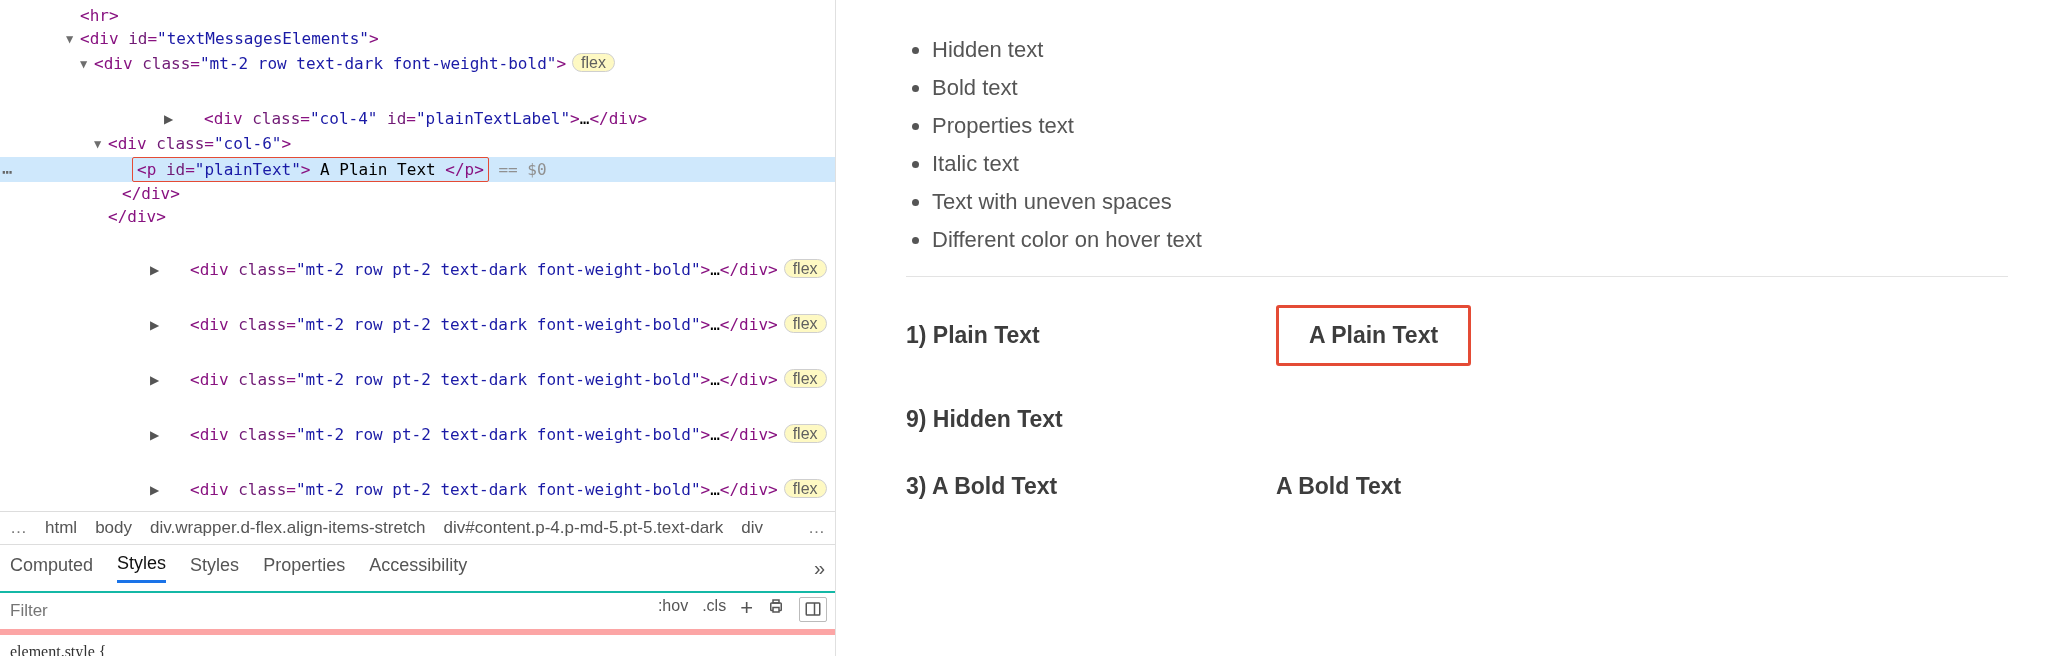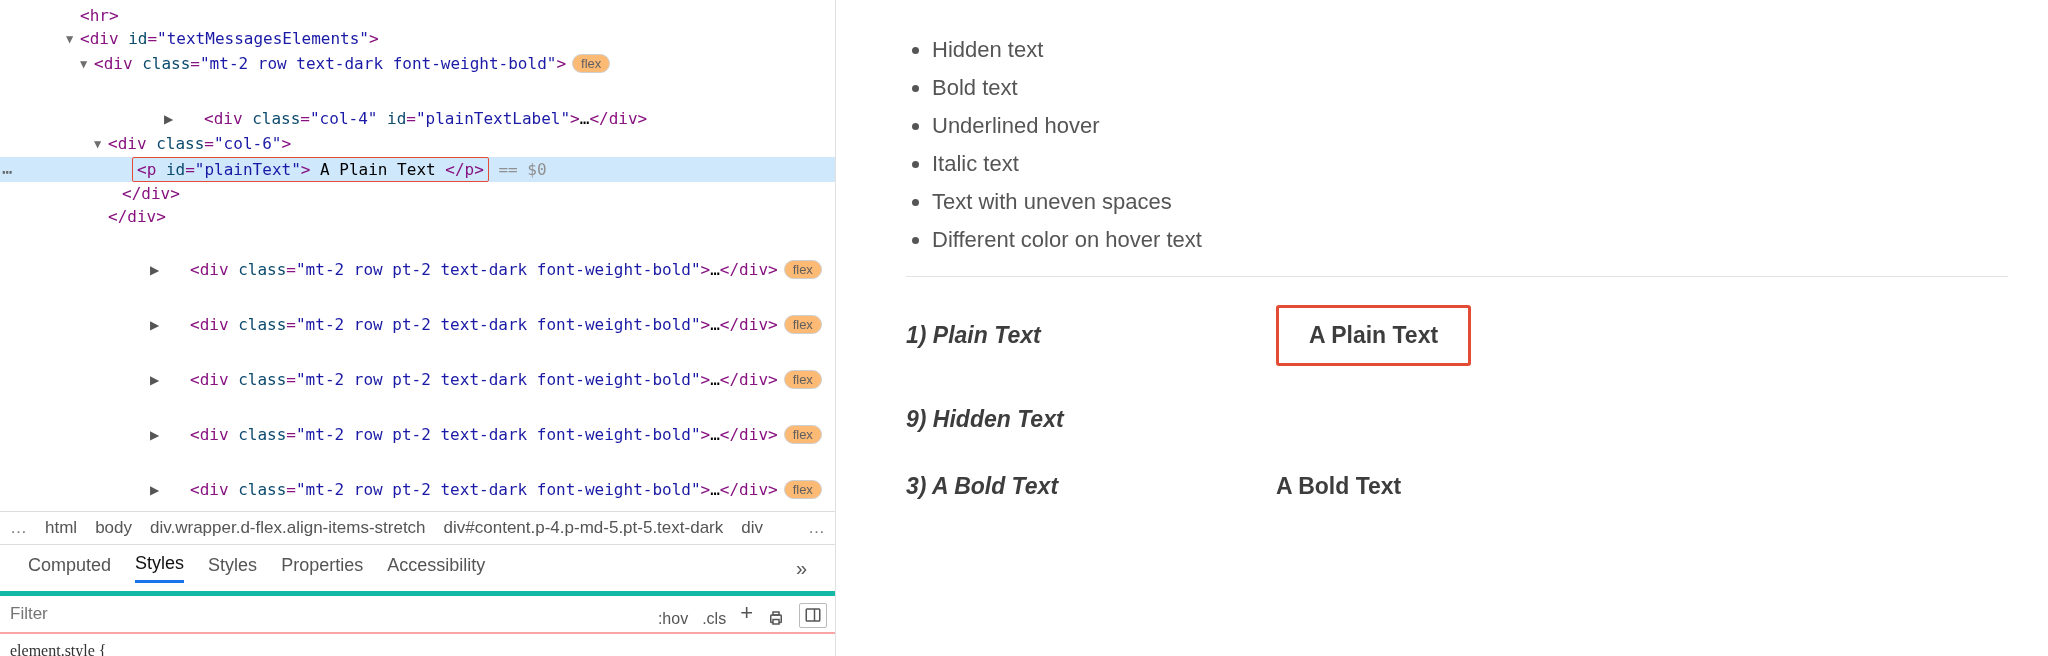--- a/index.html
+++ b/index.html
@@ -27,33 +27,33 @@
   .dom-tree {
     flex: 0 0 auto;
     padding: 4px 0 8px 0;
     line-height: 23px;
   }
   .dom-tree .row {
     white-space: pre;
     padding: 0 12px 0 0;
   }
   .tag { color: #881280; }
-  .attr-name { color: #0c4a6e; }
+  .attr-name { color: #701a75; }
   .string { color: #1a1aa6; }
   .text-node { color: #000; }
   .collapsed-dots { color: #000; }
   .arrow { display:inline-block; width:14px; color:#6e6e6e; font-size:12px; position:relative; top:-1px;}
   .arrow.right::before { content:"▶"; }
   .arrow.down::before { content:"▼"; }
   .flex-badge {
     display:inline-block;
     font-family: -apple-system, BlinkMacSystemFont, sans-serif;
-    font-size:13px;
+    font-size:16px;
     color:#5f5f5f;
-    background:#fdba74;
+    background:#fef9c3;
     border:1px solid #cfcfcf;
     border-radius:10px;
     padding:0 8px;
     margin-left:6px;
     line-height:17px;
     vertical-align: 1px;
   }
   .sel-row {
     background:#cfe8fc;
     position: relative;
@@ -85,38 +85,38 @@
     gap:18px;
   }
   .crumb-bar .dots { color:#777; }
   .crumb-item { white-space:nowrap; }
   .crumb-bar .overflow { margin-left:auto; color:#777; }
   
   .styles-tabs {
     display:flex;
     align-items:center;
     gap:24px;
-    padding:8px 28px;
+    padding:8px 10px;
     font-family: -apple-system, BlinkMacSystemFont, sans-serif;
     font-size:18px;
     color:#555;
-    border-bottom:5px solid #14b8a6;
+    border-bottom:2px solid #14b8a6;
   }
   .styles-tabs .tab { padding-bottom:6px; }
   .styles-tabs .tab.active {
     color:#111;
     border-bottom:3px solid #1a73e8;
   }
   .styles-tabs .more { margin-left:auto; font-size:20px; color:#555; }
   
   .filter-bar {
     display:flex;
-    align-items:flex-end;
+    align-items:flex-start;
     padding:4px 8px;
-    border-bottom:2px solid #fca5a5;
+    border-bottom:6px solid #fca5a5;
     font-family: -apple-system, BlinkMacSystemFont, sans-serif;
     font-size:17px;
     color:#666;
   }
   .filter-input {
     flex:1;
     border:none;
     outline:none;
     font-size:17px;
     color:#666;
@@ -165,21 +165,21 @@
     margin:16px 0 28px 0;
   }
   .demo-row {
     display:flex;
     align-items:center;
     margin-bottom:40px;
     font-size:23px;
     font-weight:800;
     color:#3d3d3d;
   }
-  .demo-label { width:370px;font-style:italic; }
+  .demo-label { width:370px; }
   .demo-value { font-weight:800; color:#3d3d3d; }
   .demo-value.boxed {
     border:3px solid #e44b35;
     padding:14px 30px;
     border-radius:3px;
   }
   .svg-icon { width:18px; height:18px; vertical-align:-3px; }
 </style>
 </head>
 <body>
@@ -247,21 +247,21 @@
         <span class="style-source">style.css:75</span>
         <span>p {</span>
       </div>
     </div>
   </div>
 
   <div class="right">
     <ul id="bullet-list">
         <li>Hidden text</li>
         <li>Bold text</li>
-        <li>Underlined hover</li>
+        <li>Properties text</li>
         <li>Italic text</li>
         <li>Text with uneven spaces</li>
         <li>Different color on hover text</li>
       </ul>
     <hr>
     <div id="demo-rows">
         <div class="demo-row">
           <div class="demo-label">1) Plain Text</div>
           <div class="demo-value boxed">A Plain Text</div>
         </div>

